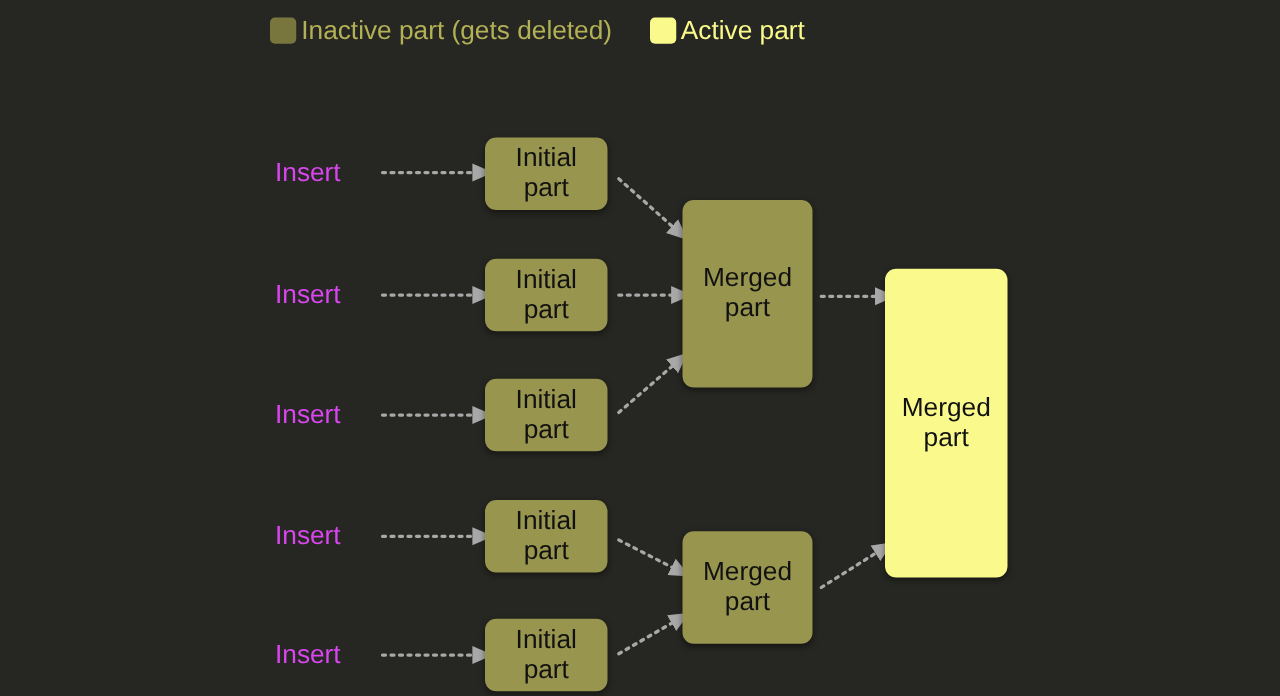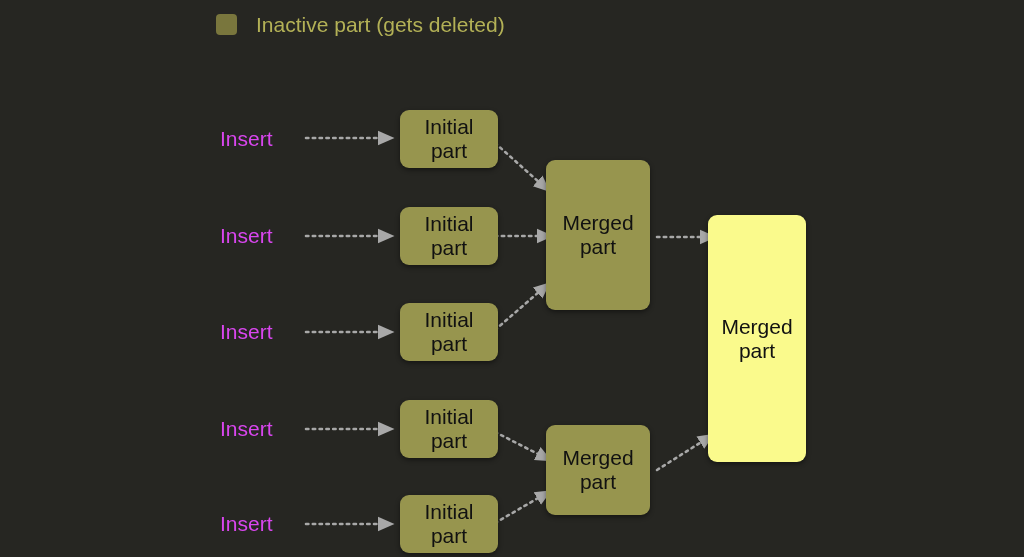--- a/index.html
+++ b/index.html
@@ -41,21 +41,21 @@
   }
   .swatch {
     width: 21px;
     height: 21px;
     border-radius: 4px;
     flex: 0 0 auto;
   }
   .swatch-inactive { background: #79763d; }
   .swatch-active   { background: #fafa8c; }
   .legend-label {
-    margin-left: 19px;
+    margin-left: 4px;
     font-size: 21px;
     line-height: 21px;
     white-space: nowrap;
     text-align: center;
   }
   .legend-label-inactive { color: #b3b156; }
   .legend-label-active   { color: #fafa8c; }
 
   
   .node {
@@ -69,21 +69,21 @@
     font-size: 21px;
     line-height: 1.12;
     border-radius: 9px;
     box-shadow: 0 2px 5px rgba(0,0,0,0.45);
   }
   .node-inactive { background: #97954e; }
   .node-active   { background: #fafa8c; }
   .node span { display: block; padding: 0 4px; }
 
   
-  .initial { left: 388px; width: 98px; height: 58px; margin-left: 12px; }
+  .initial { left: 388px; width: 98px; height: 58px; }
   .i1 { top: 110px; }
   .i2 { top: 207px; }
   .i3 { top: 303px; }
   .i4 { top: 400px; }
   .i5 { top: 495px; }
 
   
   .merged-top    { left: 546px; top: 160px; width: 104px; height: 150px; }
   .merged-bottom { left: 546px; top: 425px; width: 104px; height:  90px; }
 
@@ -120,20 +120,24 @@
 </head>
 <body>
 
 <div id="stage">
 
   <div class="legend">
     <div class="legend-entry">
       <div class="swatch swatch-inactive"></div>
       <div class="legend-label legend-label-inactive">Inactive part (gets deleted)</div>
     </div>
+    <div class="legend-entry">
+      <div class="swatch swatch-active"></div>
+      <div class="legend-label legend-label-active">Active part</div>
+    </div>
   </div>
 
   <svg id="arrows" viewBox="0 0 1024 557" xmlns="http://www.w3.org/2000/svg">
     <defs>
       <marker id="ah" markerWidth="7" markerHeight="7" refX="1.2" refY="3.1" orient="auto" markerUnits="strokeWidth">
         <path d="M0,0.3 L6.4,3.1 L0,5.9 z" fill="#a8a8a8"></path>
       </marker>
     </defs>
 
     <line x1="306" y1="138" x2="381" y2="138" stroke="#a8a8a8" stroke-width="2.6" stroke-dasharray="2.4 4.4" stroke-linecap="round" marker-end="url(#ah)"></line>

